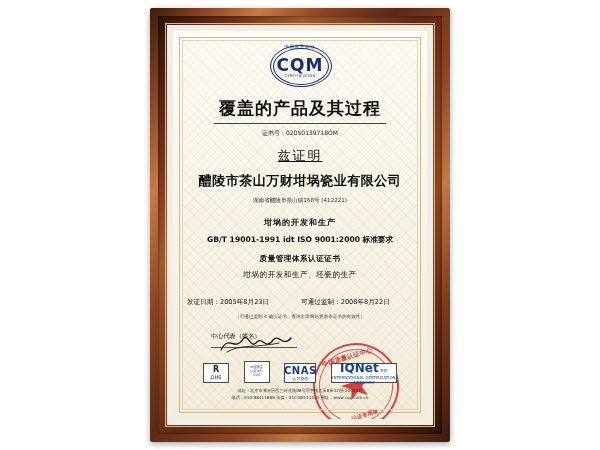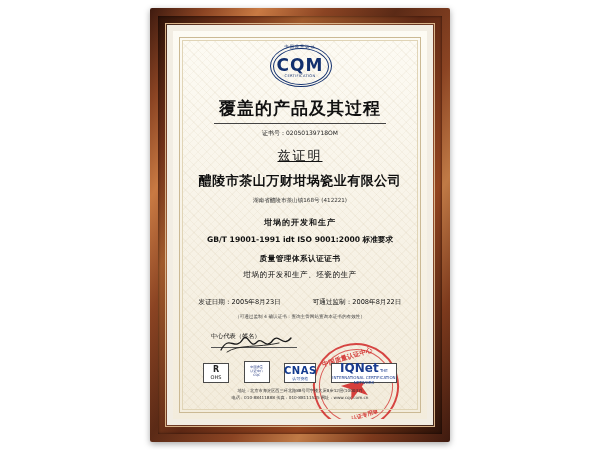--- a/index.html
+++ b/index.html
@@ -85,21 +85,21 @@
   .company{
     margin-top:7px;font-size:13px;font-weight:bold;letter-spacing:.5px;color:#0f0f0f;
   }
   .address{margin-top:7px;font-size:5.6px;color:#333;}
   .conform{margin-top:12px;font-size:8px;font-weight:bold;color:#111;letter-spacing:1px;}
   .standard{margin-top:7px;font-size:7.6px;font-weight:bold;color:#111;}
   .scope-label{margin-top:9px;font-size:7.6px;font-weight:bold;color:#111;letter-spacing:.5px;}
   .scope-text{margin-top:6px;font-size:7.6px;color:#111;letter-spacing:.5px;font-family:Liberation Serif, serif;}
 
   .dates{
-    margin-top:18px;display:flex;justify-content:center;gap:32px;font-size:6.6px;color:#111;
+    margin-top:18px;display:flex;gap:32px;font-size:6.6px;color:#111;
   }
   .note{margin-top:7px;font-size:4.6px;color:#444;}
 
   .sign-row{margin-top:13px;text-align:left;padding-left:24px;font-size:6.2px;color:#111;position:relative;}
   .sign-line{
     position:absolute;left:24px;top:15px;width:86px;height:1px;background:#555;
   }
   .signature{
     position:absolute;left:30px;top:-2px;width:80px;height:26px;
   }

